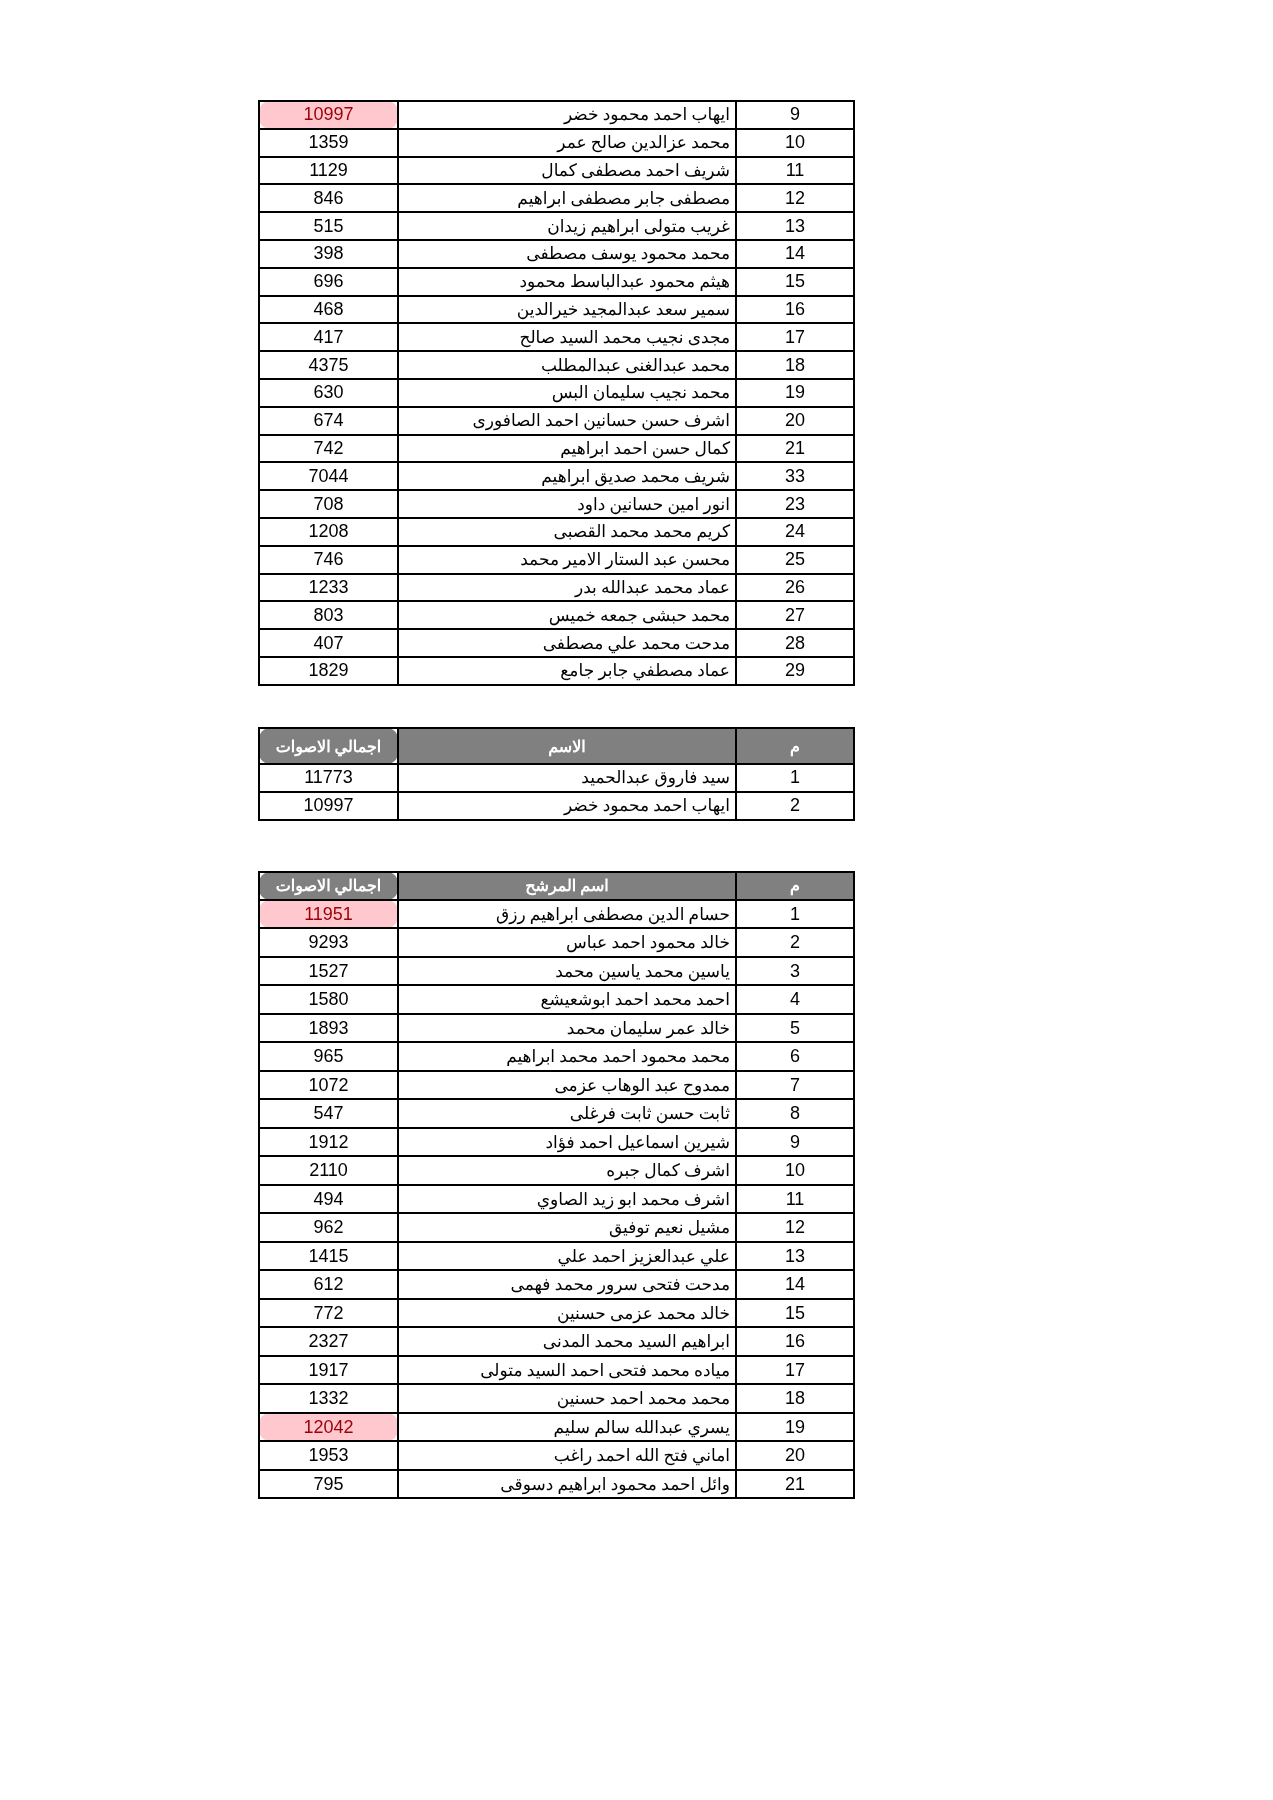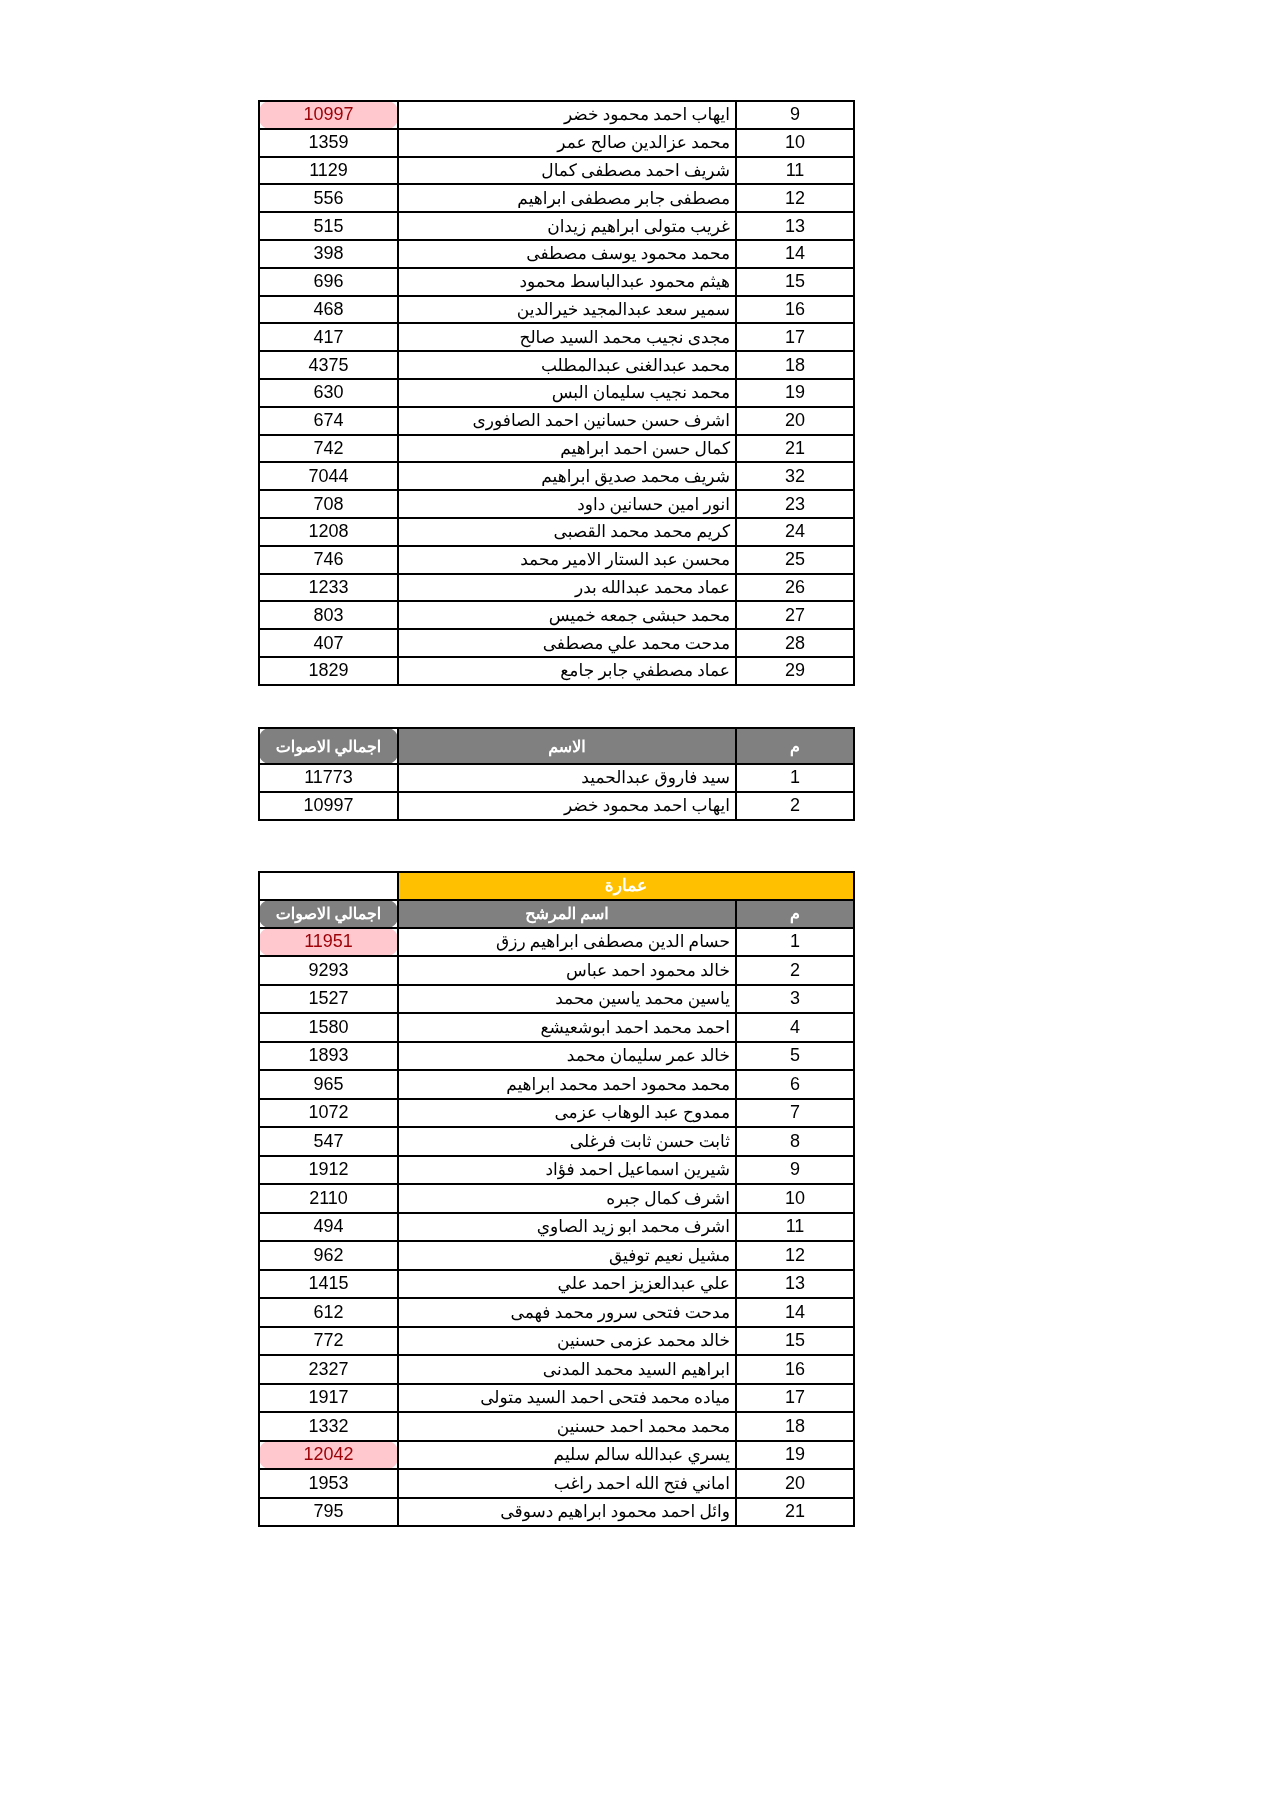--- a/index.html
+++ b/index.html
@@ -105,21 +105,21 @@
 
         <tr>
           <td class="c-num">11</td>
           <td class="c-name">شريف احمد مصطفى كمال</td>
           <td class="c-votes">1129</td>
         </tr>
 
         <tr>
           <td class="c-num">12</td>
           <td class="c-name">مصطفى جابر مصطفى ابراهيم</td>
-          <td class="c-votes">556</td>
+          <td class="c-votes">846</td>
         </tr>
 
         <tr>
           <td class="c-num">13</td>
           <td class="c-name">غريب متولى ابراهيم زيدان</td>
           <td class="c-votes">515</td>
         </tr>
 
         <tr>
           <td class="c-num">14</td>
@@ -163,21 +163,21 @@
           <td class="c-votes">674</td>
         </tr>
 
         <tr>
           <td class="c-num">21</td>
           <td class="c-name">كمال حسن احمد ابراهيم</td>
           <td class="c-votes">742</td>
         </tr>
 
         <tr>
-          <td class="c-num">32</td>
+          <td class="c-num">33</td>
           <td class="c-name">شريف محمد صديق ابراهيم</td>
           <td class="c-votes">7044</td>
         </tr>
 
         <tr>
           <td class="c-num">23</td>
           <td class="c-name">انور امين حسانين داود</td>
           <td class="c-votes">708</td>
         </tr>
 
@@ -249,24 +249,20 @@
       </tbody>
   </table>
 
   <table class="grid amara-table">
     <colgroup>
         <col style="width:106px">
         <col style="width:326px">
         <col style="width:127px">
       </colgroup>
     <thead>
-      <tr>
-        <th class="orange" colspan="2">عمارة</th>
-        <th class="blank"></th>
-      </tr>
       <tr class="hdr-row">
         <th class="c-num hdr">م</th>
         <th class="c-name hdr">اسم المرشح</th>
         <th class="c-votes hdr">اجمالي الاصوات</th>
       </tr>
     </thead>
     <tbody>
 
         <tr>
           <td class="c-num">1</td>

